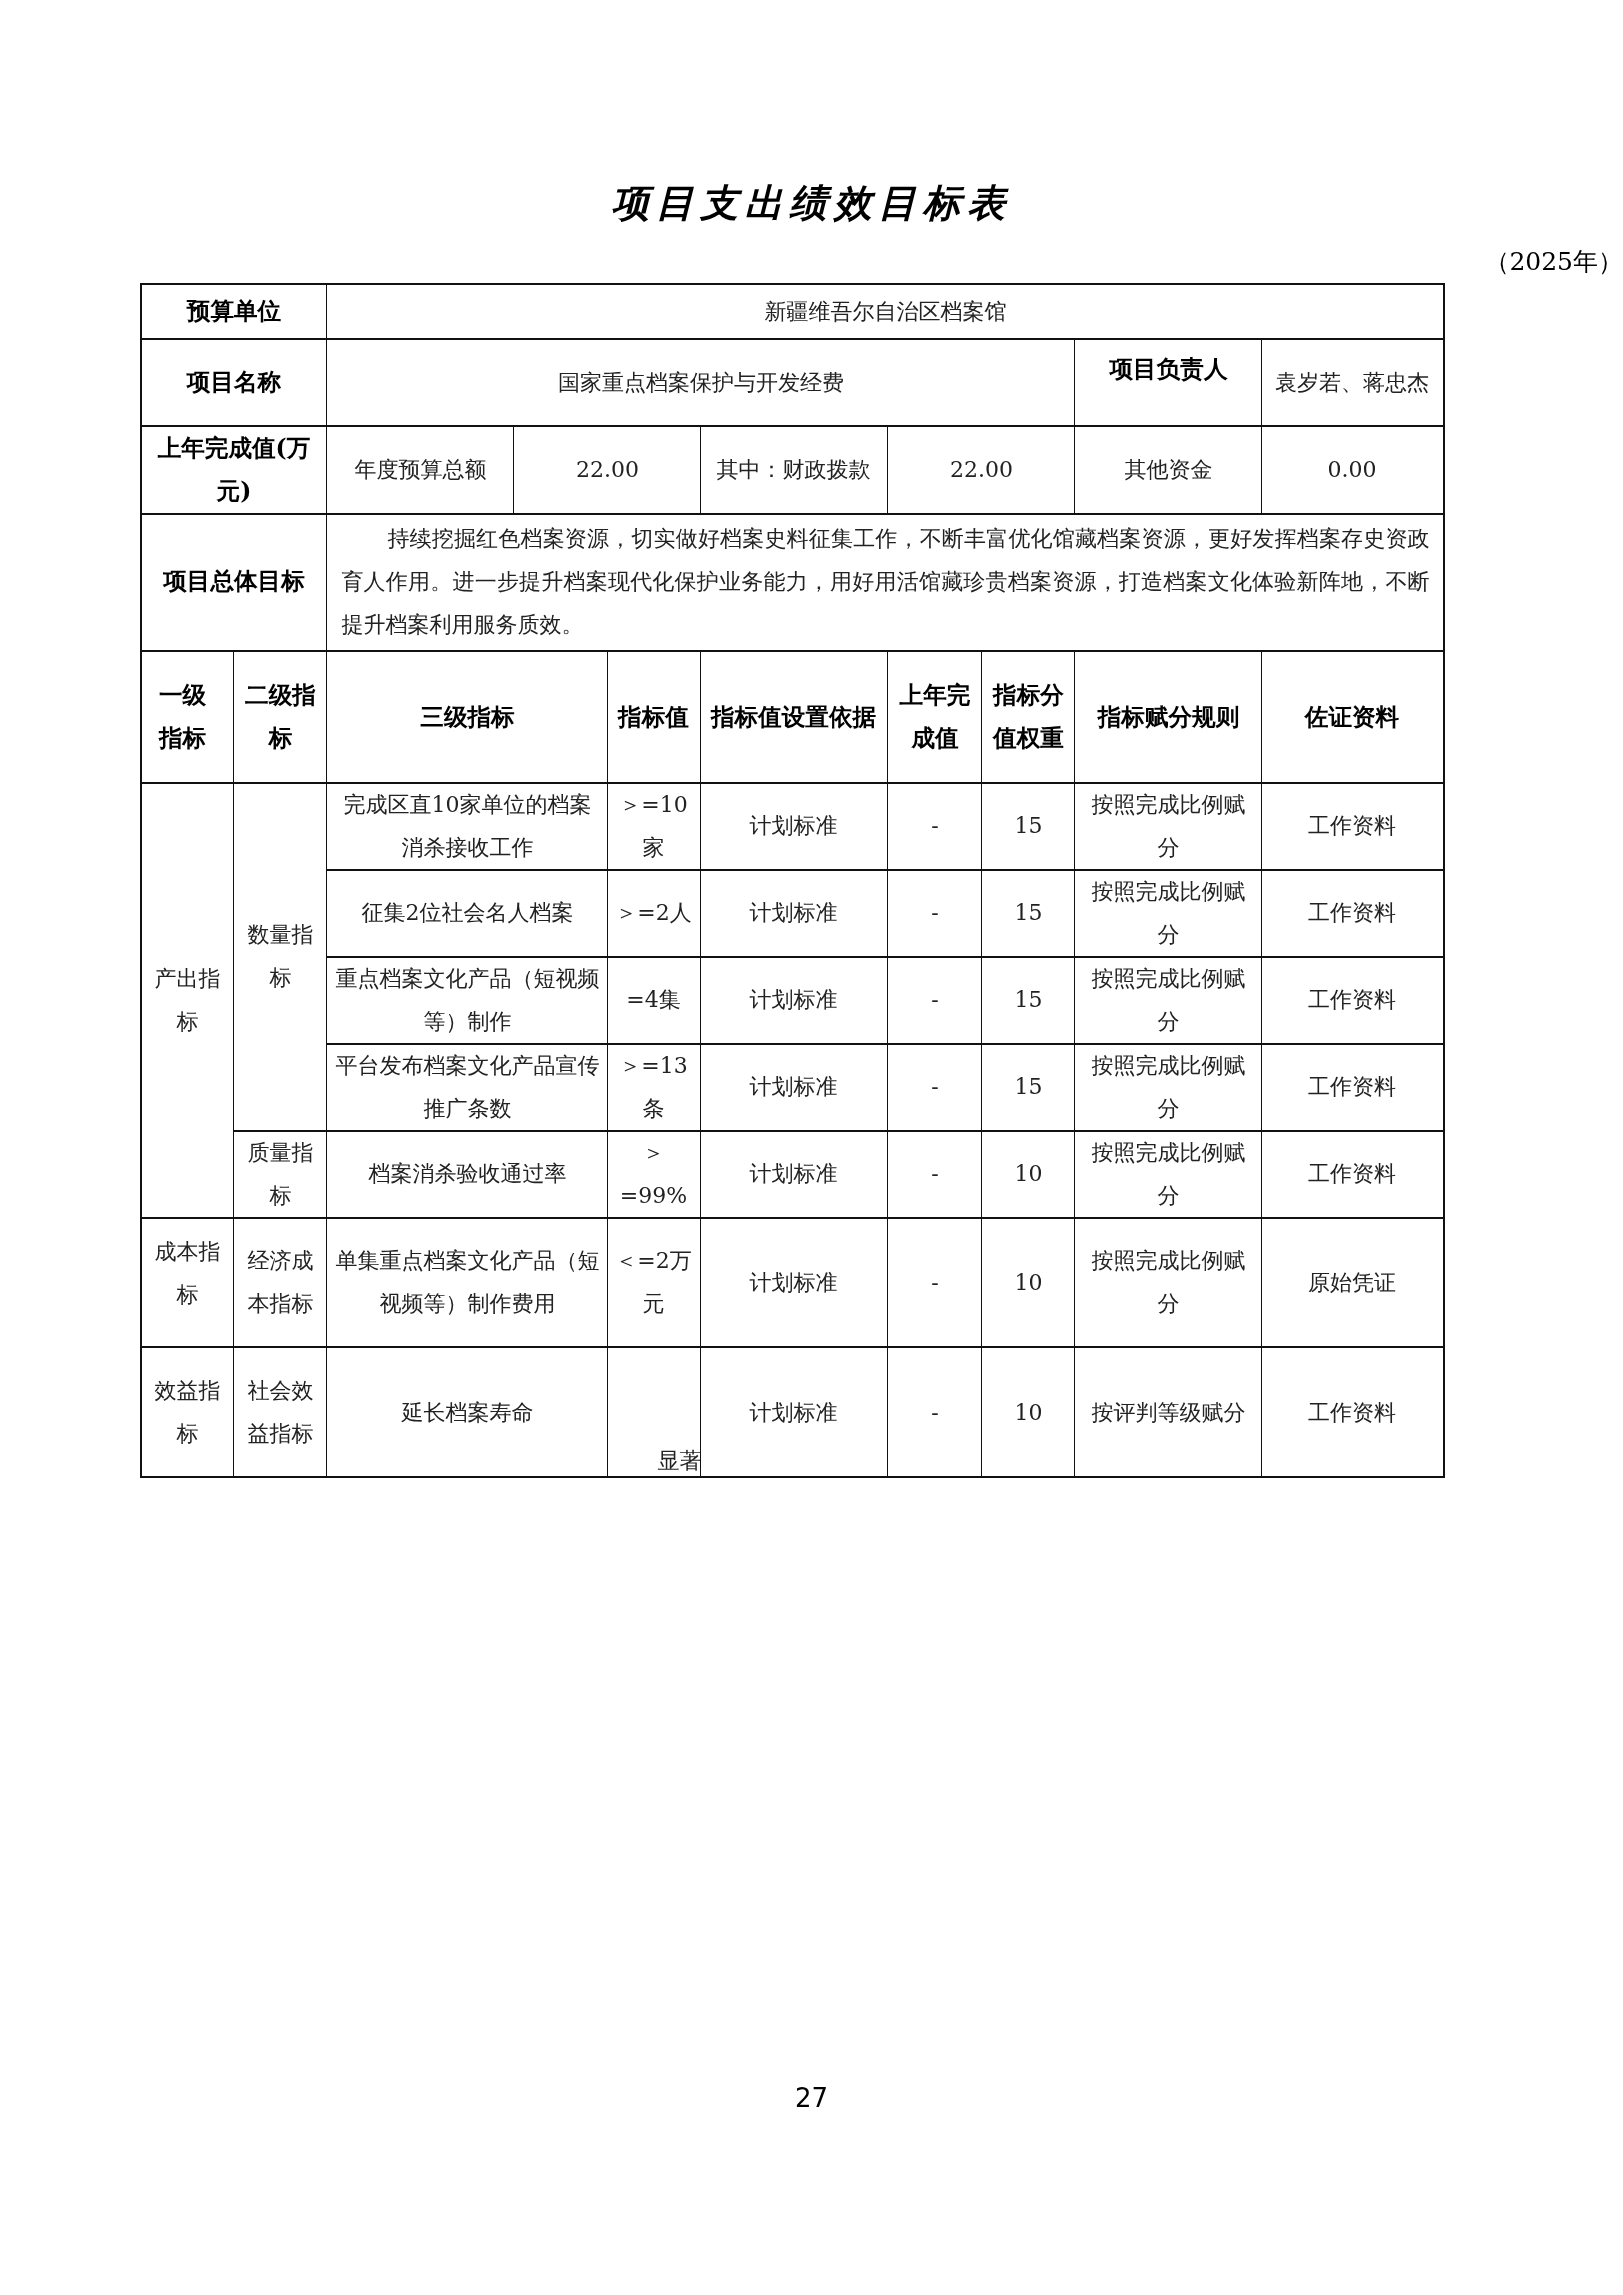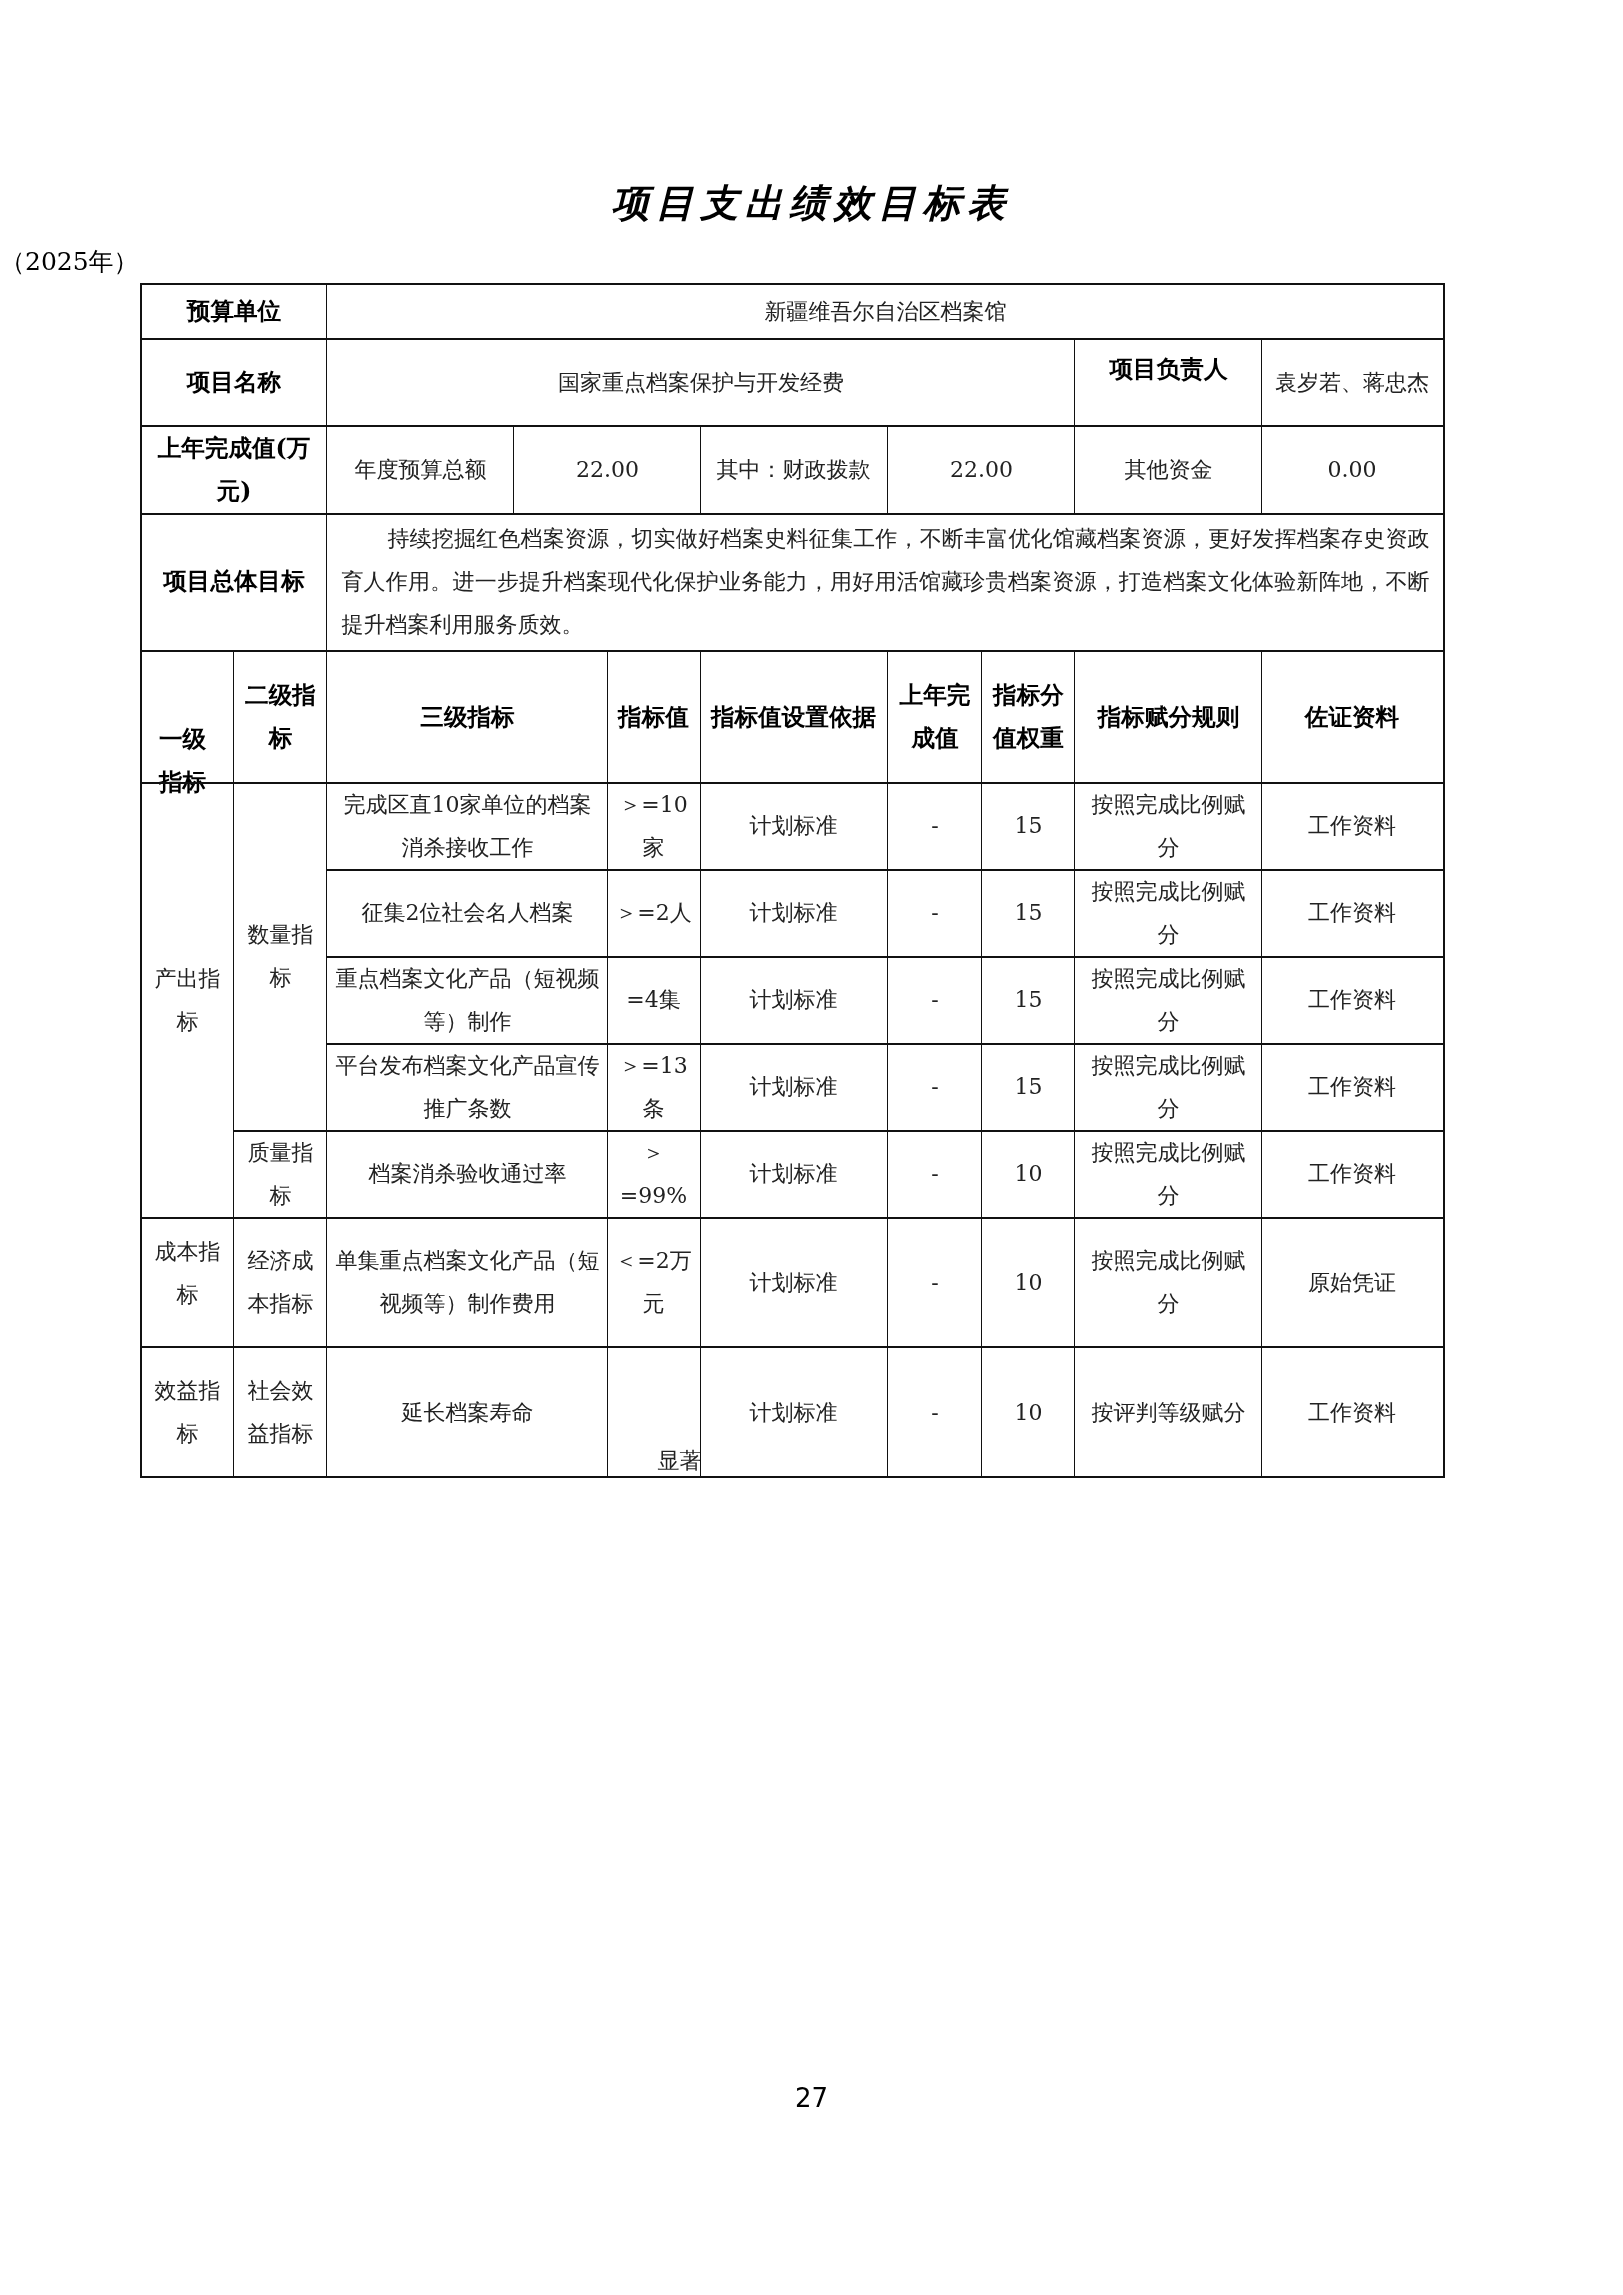--- a/index.html
+++ b/index.html
@@ -1,20 +1,20 @@
 <!DOCTYPE html>
 <html style="font-size:10.5px"><head>
 <meta charset="utf-8">
 <style>
   html, body { margin:0; padding:0; background:#ffffff; }
   body { width:1623px; height:2295px; position:relative; overflow:hidden;
          font-family: "DejaVu Serif", "Liberation Serif", serif; color:#1a1a1a; }
   .title { position:absolute; left:0; width:1623px; top:178px; text-align:center;
            font-size:38px; font-weight:bold; letter-spacing:6.5px; color:#000;font-style:italic; }
-  .year { position:absolute; left:0; width:1623px; top:245px; text-align:left;
+  .year { position:absolute; left:0; width:1623px; top:245px; text-align:right;
           font-size:25px; color:#000; }
   .cell { position:absolute; box-sizing:border-box; display:flex; align-items:center; justify-content:center;
           text-align:center; font-size:22px; line-height:43px; padding:0 6.5px; color:#222; }
   .cell.hdr { font-weight:bold; color:#000; font-size:23.6px; }
   .cell.goal { justify-content:flex-start; text-align:justify; text-indent:46px; line-height:43px; padding:0 14.4px; }
   .hline { position:absolute; height:0; border-top:2px solid #111; }
   .vline { position:absolute; width:0; border-left:1.3px solid #111; }
   .vline.outer { border-left-width:2px; }
   .pagenum { position:absolute; left:0; width:1623px; top:2083px; text-align:center;
              font-family: "DejaVu Sans", "Liberation Sans", sans-serif; font-size:26px; color:#000; }
@@ -39,21 +39,21 @@
   <div class="cell" style="left:327px;top:426px;width:187px;height:87px;">年度预算总额</div>
   <div class="cell" style="left:514px;top:426px;width:187px;height:87px;">22.00</div>
   <div class="cell" style="left:700px;top:426px;width:187px;height:87px;">其中：财政拨款</div>
   <div class="cell" style="left:888px;top:426px;width:187px;height:87px;">22.00</div>
   <div class="cell" style="left:1075px;top:426px;width:187px;height:87px;">其他资金</div>
   <div class="cell" style="left:1261px;top:426px;width:182px;height:87px;">0.00</div>
 
   <div class="cell hdr" style="left:141px;top:513px;width:186px;height:137px;">项目总体目标</div>
   <div class="cell goal" style="left:327px;top:513px;width:1117px;height:137px;">持续挖掘红色档案资源，切实做好档案史料征集工作，不断丰富优化馆藏档案资源，更好发挥档案存史资政育人作用。进一步提升档案现代化保护业务能力，用好用活馆藏珍贵档案资源，打造档案文化体验新阵地，不断提升档案利用服务质效。</div>
 
-  <div class="cell hdr" style="left:141px;top:651px;width:83px;height:132px;margin-top:44px;">一级指标</div>
+  <div class="cell hdr" style="left:141px;top:651px;width:83px;height:132px;">一级指标</div>
   <div class="cell hdr" style="left:234px;top:651px;width:93px;height:132px;">二级指标</div>
   <div class="cell hdr" style="left:327px;top:651px;width:281px;height:132px;">三级指标</div>
   <div class="cell hdr" style="left:607px;top:651px;width:93px;height:132px;">指标值</div>
   <div class="cell hdr" style="left:700px;top:651px;width:187px;height:132px;">指标值设置依据</div>
   <div class="cell hdr" style="left:888px;top:651px;width:94px;height:132px;">上年完成值</div>
   <div class="cell hdr" style="left:982px;top:651px;width:93px;height:132px;">指标分值权重</div>
   <div class="cell hdr" style="left:1075px;top:651px;width:187px;height:132px;">指标赋分规则</div>
   <div class="cell hdr" style="left:1261px;top:651px;width:182px;height:132px;">佐证资料</div>
 
   <div class="cell" style="left:141px;top:782px;width:93px;height:435px;">产出指标</div>

